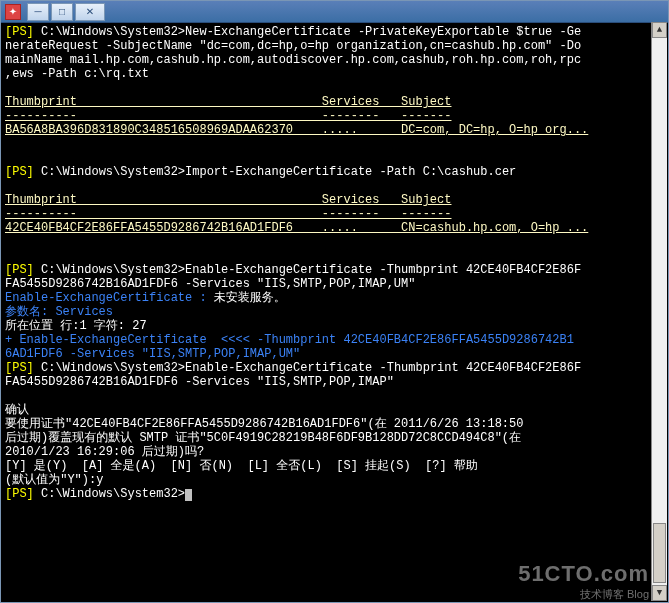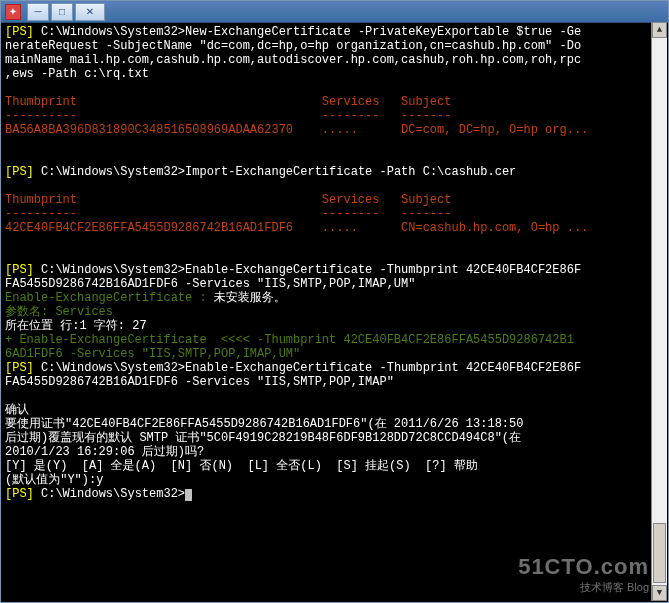--- a/index.html
+++ b/index.html
@@ -63,23 +63,23 @@
     background: #000;
     color: #c0c0c0;
     padding: 2px 4px;
     overflow: hidden;
     white-space: pre;
     line-height: 14px;
     font-size: 12px;
     position: relative;
   }
   .yellow { color: #ffff00; margin-top: 20px; }
-  .red { color: #4d7c0f; }
+  .red { color: #3b82f6; }
   .white { color: #ffffff; }
-  .gray { color: #c2410c; }
+  .gray { color: #fef9c3; text-decoration: underline; }
   .cursor {
     display: inline-block;
     width: 7px;
     height: 12px;
     background: #c0c0c0;
     vertical-align: text-bottom;
   }
   .scrollbar {
     position: absolute;
     right: 2px;
@@ -113,21 +113,21 @@
     right: 1px;
     bottom: 2px;
     height: 60px;
     background: #d4d0c8;
     border: 1px solid #888;
     cursor: pointer;
   }
   .watermark {
     position: absolute;
     right: 20px;
-    bottom: 8px;
+    bottom: 1px;
     color: rgba(200,200,200,0.55);
     font-family: "Arial", sans-serif;
     text-align: right;
     pointer-events: none;
   }
   .watermark .w1 { font-size: 22px; font-weight: bold; letter-spacing: 1px; }
   .watermark .w2 { font-size: 11px; }
 </style>
 </head>
 <body>

